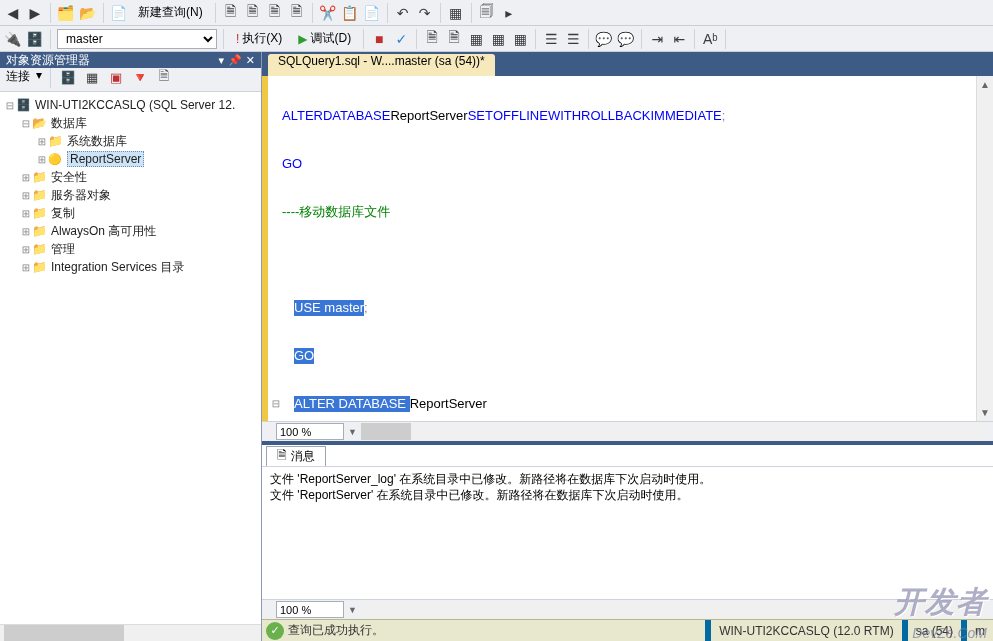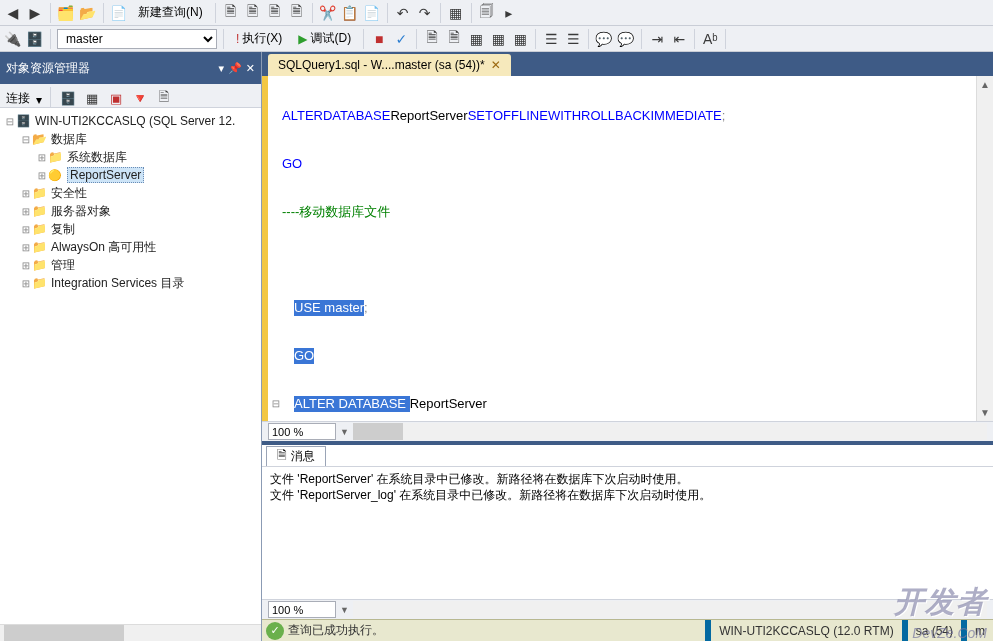--- a/index.html
+++ b/index.html
@@ -8,61 +8,61 @@
 .toolbar-row { display: flex; align-items: center; height: 26px; background: #eef0f4; border-bottom: 1px solid #c9cdd6; padding: 0 4px; gap: 4px; }
 .ticon { width: 18px; height: 18px; display: inline-flex; align-items: center; justify-content: center; font-size: 14px; color: #3a3a3a; }
 .sep { width: 1px; height: 20px; background: #cfd3dc; margin: 0 2px; }
 .db-combo { width: 160px; height: 20px; border: 1px solid #a9adb7; background: #fff; font-size: 12px; padding: 0 4px; }
 .tbtn { display: inline-flex; align-items: center; gap: 3px; height: 20px; padding: 0 6px; font-size: 12px; }
 .exec-arrow { color: #c03030; font-size: 12px; }
 .debug-arrow { color: #2e9e2e; font-size: 12px; }
 
 .content { display: flex; height: 589px; }
 .sidebar { width: 262px; background: #fff; border-right: 1px solid #8b9bb4; display: flex; flex-direction: column; }
-.panel-title { background: #3e5b86; color: #fff; height: 32px; display: flex; align-items: center; padding: 0 6px; font-size: 12px; justify-content: space-between; }
+.panel-title { background: #3e5b86; color: #fff; height: 16px; display: flex; align-items: center; padding: 0 6px; font-size: 12px; justify-content: space-between; }
 .panel-title .right-icons { display: flex; gap: 4px; align-items: center; }
 .panel-title .right-icons span { color: #fff; font-size: 11px; }
-.mini-toolbar { height: 24px; background: #eef0f4; border-bottom: 1px solid #cfd3dc; display: flex; align-items: flex-end; padding: 0 6px; gap: 6px; font-size: 12px; }
+.mini-toolbar { height: 24px; background: #eef0f4; border-bottom: 1px solid #cfd3dc; display: flex; align-items: flex-start; padding: 0 6px; gap: 6px; font-size: 12px; }
 .mini-toolbar .ticon { font-size: 13px; }
 
 .tree { flex: 1; overflow: auto; background: #fff; padding: 4px 2px; font-size: 12px; color: #222; }
 .tree-node { display: flex; align-items: center; height: 18px; white-space: nowrap; }
 .expand { width: 12px; text-align: center; color: #888; cursor: pointer; font-size: 10px; }
 .folder-icon { width: 16px; height: 14px; display: inline-block; margin-right: 3px; }
 .folder-closed::before { content: "📁"; font-size: 12px; }
 .folder-open::before { content: "📂"; font-size: 12px; }
 .server-icon::before { content: "🗄️"; font-size: 12px; }
 .db-icon::before { content: "🟡"; font-size: 11px; }
 .agent-icon::before { content: "📋"; font-size: 12px; }
 .node-selected { background: #cde4f7; border: 1px dotted #6a8cb5; height: 16px; }
 .hscroll { height: 17px; background: #f0f0f0; border-top: 1px solid #dcdcdc; display:flex; }
 .hscroll .thumb { background:#cdcdcd; height:100%; width:120px; margin-left:4px;}
 
 .editor-area { flex: 1; display: flex; flex-direction: column; overflow:hidden; }
 .tabbar { height: 24px; background: #3e5b86; display: flex; align-items: flex-end; padding-left: 6px; }
-.tab { background: #f6e9bc; height: 22px; padding: 0 10px; display: flex; align-items: center; font-size: 12px; border-top-left-radius: 3px; border-top-right-radius: 3px; gap:6px;}
+.tab { background: #f6e9bc; height: 22px; padding: 0 10px; display: flex; align-items: center; font-size: 12px; border-top-left-radius: 3px; border-top-right-radius: 3px; gap:6px;flex-direction:column;}
 .tab .xclose { color:#9b680f; cursor:pointer; }
 
 .codewrap { display:flex; flex:1; min-height:0; }
 .yellowbar { width:6px; background:#f2c744; }
 .code { flex:1; font-family: Consolas, "Courier New", monospace; font-size: 13px; line-height: 16px; padding: 0 2px; background: #fff; white-space: pre; overflow:hidden; position:relative; }
 .code .line { height:16px; display:flex; align-items:flex-start; }
 .outline { width:12px; display:inline-block; text-align:center; color:#888; font-size:10px; }
 .kw { color: #0000ff; }
 .comment { color: #008000; }
 .name2 { color: #000; }
 .sel { background: #3a76d6; color: #fff !important; margin-left: 12px; }
 .sel * { color: #fff !important; background: transparent !important; }
 .gray { color: #888; }
 .rscroll { width:17px; background:#f0f0f0; border-left:1px solid #dcdcdc; display:flex; flex-direction:column; }
 .rscroll .up,.rscroll .down{height:17px; display:flex; align-items:center; justify-content:center; font-size:10px; color:#666;}
 .rscroll .track{flex:1;}
 
 .zoomrow { height: 20px; background: #eef0f4; border-top: 1px solid #cfd3dc; display: flex; align-items: center; padding: 0 6px; gap:4px; }
-.zoom-combo { width: 68px; height: 17px; border: 1px solid #a9adb7; font-size: 11px; padding:0 3px; }
+.zoom-combo { width: 68px; height: 17px; border: 1px solid #a9adb7; font-size: 11px; padding:0 3px;margin-left:8px; }
 .zrow-bar { flex:1; height:17px; background:#f0f0f0; position:relative; }
 .zrow-bar .zt { position:absolute; left:0; height:100%; width:50px; background:#cdcdcd; }
 
 .msgpanel { height: 200px; border-top: 4px solid #3e5b86; display:flex; flex-direction:column; }
 .msgtab-row { height:22px; background:#fff; border-bottom:1px solid #cfd3dc; display:flex; align-items:flex-end; padding-left:4px;}
 .msgtab { height:20px; border:1px solid #9aa4b6; border-bottom:none; background:#fff; padding:0 10px; display:flex; align-items:center; gap:4px; font-size:12px;}
 .msgbody { flex:1; font-family: SimSun, "Courier New", monospace; font-size:12px; padding:4px 8px; line-height:16px; background:#fff; }
 .msgbody .mline { white-space: pre; }
 
 .statusbar { height: 22px; background: #e8e8cf; border-top:1px solid #b8b890; display:flex; align-items:center; font-size:12px; color:#333; }
@@ -263,22 +263,22 @@
     </div>
 
     <div class="msgpanel">
       <div class="msgtab-row">
         <div class="msgtab">
           <span>🗎</span>
           <span>消息</span>
         </div>
       </div>
       <div class="msgbody">
+        <div class="mline">文件 'ReportServer_log' 在系统目录中已修改。新路径将在数据库下次启动时使用。</div>
         <div class="mline">文件 'ReportServer' 在系统目录中已修改。新路径将在数据库下次启动时使用。</div>
-        <div class="mline">文件 'ReportServer_log' 在系统目录中已修改。新路径将在数据库下次启动时使用。</div>
       </div>
       <div class="zoomrow">
         <input class="zoom-combo" value="100 %" style="">
         <span style="font-size:9px;color:#666">▼</span>
         <div class="zrow-bar"></div>
       </div>
       <div class="statusbar">
         <span class="sicon">✓</span>
         <span>查询已成功执行。</span>
         <span class="spacer"></span>

